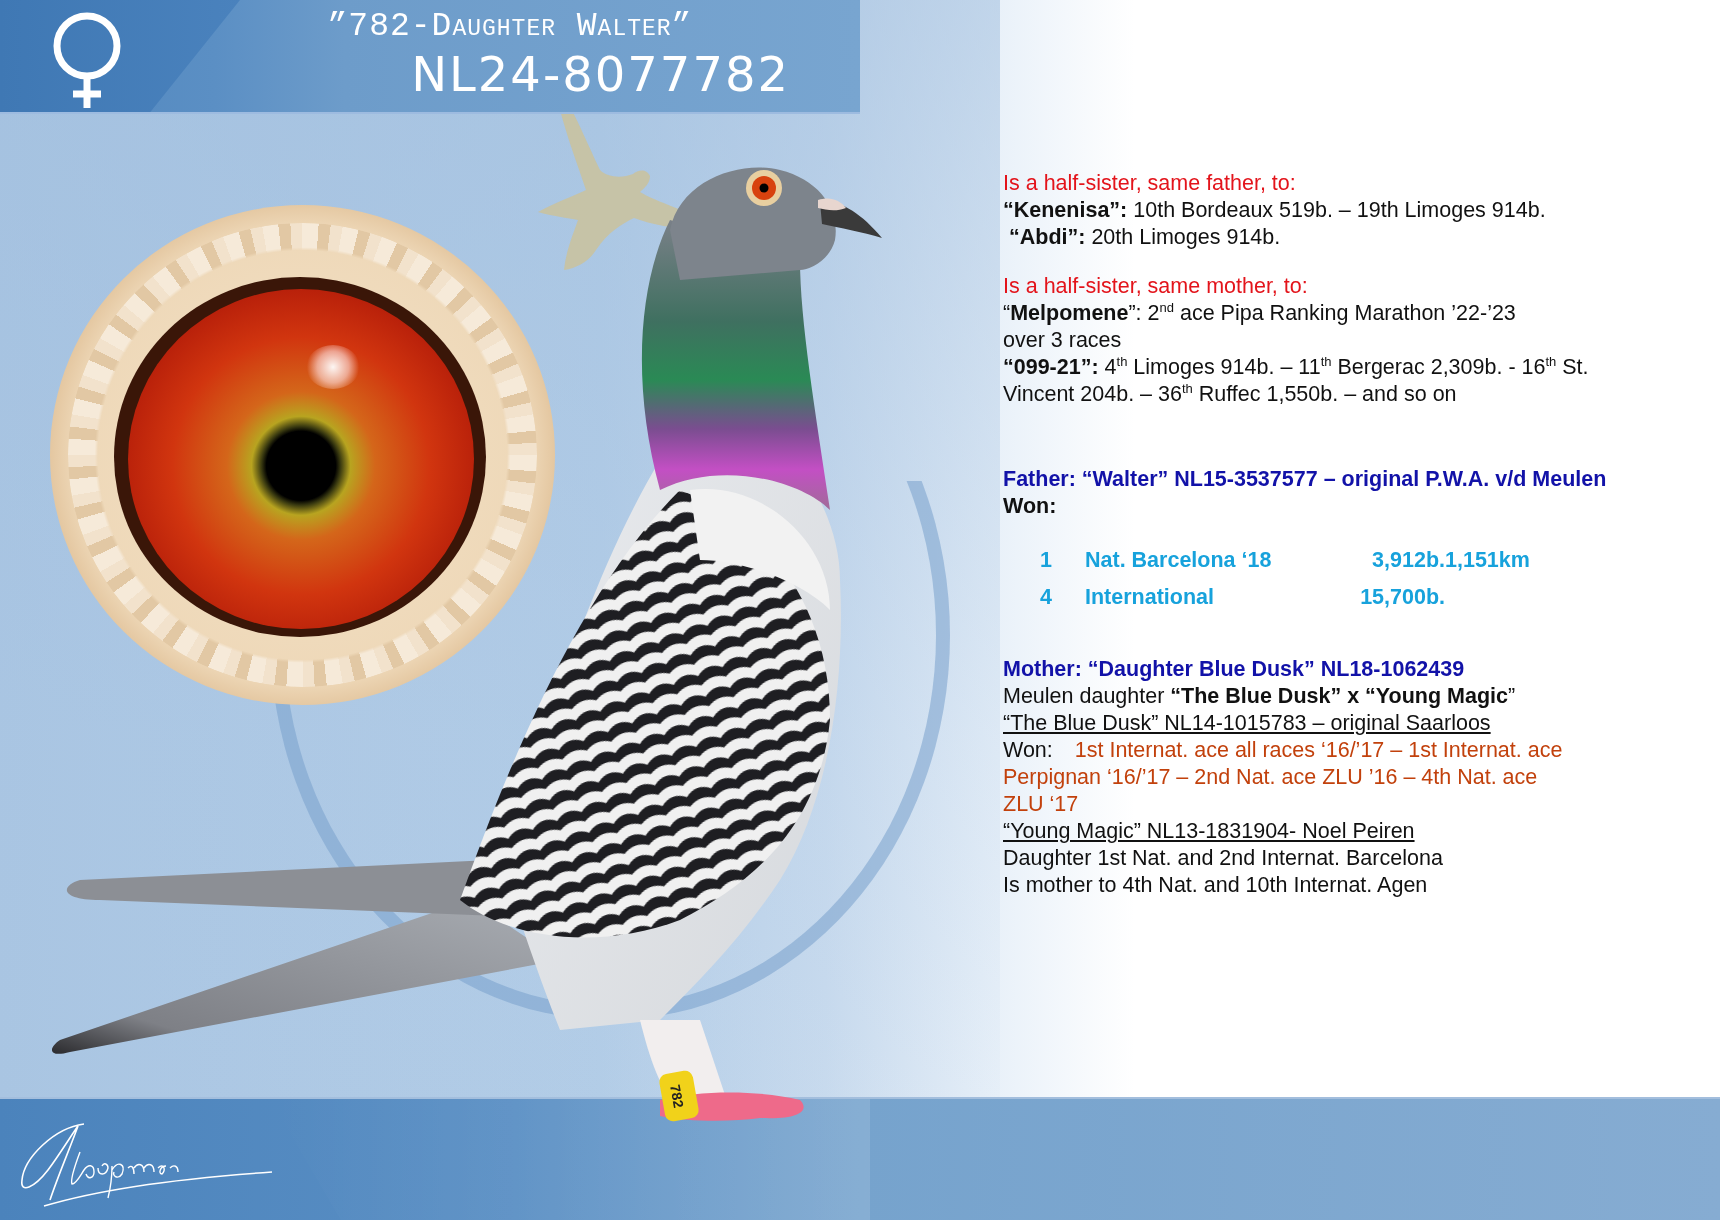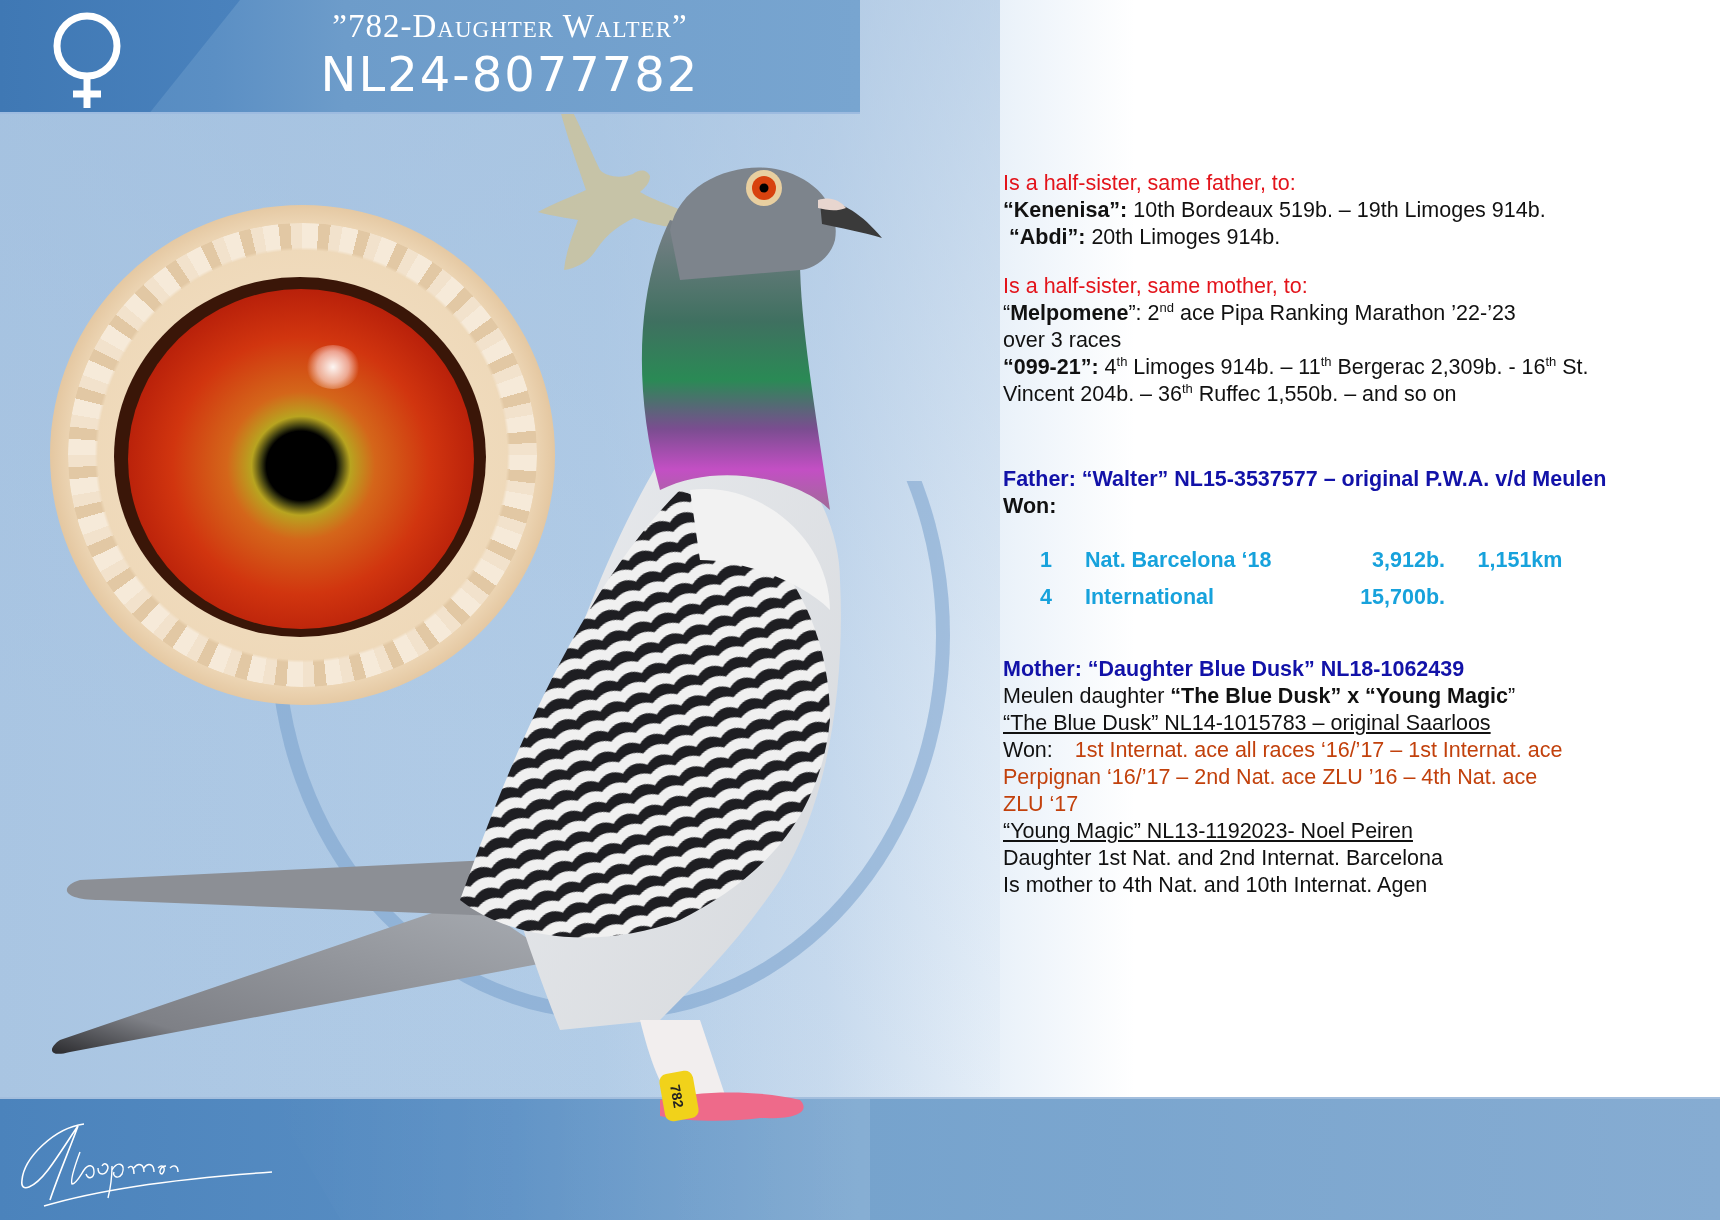--- a/index.html
+++ b/index.html
@@ -25,24 +25,24 @@
     position: absolute; left: 0; top: 0; width: 240px; height: 114px;
     background: linear-gradient(90deg, #3f78b4, #4a82bd);
     clip-path: polygon(0 0, 100% 0, 62% 100%, 0 100%);
   }
   .female-symbol {
     position: absolute; left: 46px; top: 12px; width: 82px; height: 96px;
   }
   .header-title {
     position: absolute; left: 230px; top: 8px; width: 560px; text-align: center;
     color: #ffffff; font-size: 33px; letter-spacing: 1px; font-variant: small-caps;
-    font-family: Liberation Serif, serif;
+    font-family: Liberation Mono, monospace;
   }
   .header-ring {
-    position: absolute; left: 230px; top: 46px; width: 560px; text-align: center;
+    position: absolute; left: 230px; top: 46px; width: 560px; text-align: right;
     color: #ffffff; font-size: 48px; letter-spacing: 2px;
     font-family: "DejaVu Sans", sans-serif;
   }
   
   .footer {
     position: absolute; left: 0; top: 1097px; width: 1720px; height: 123px;
     background: linear-gradient(90deg, #4b83bc 0%, #5a8fc4 30%, #76a3cd 50%, #86acd2 100%);
     border-top: 2px solid #a3bedd;
   }
   .footer .sheen {
@@ -100,21 +100,21 @@
   .b { font-weight: bold; }
   .u { text-decoration: underline; }
   sup { font-size: 13px; line-height: 0; vertical-align: 8px; }
   .gap-s { height: 22px; }
   .gap-l { height: 58px; }
   .wins { margin-top: 22px; }
   .win-row { display: flex; height: 37px; align-items: center; color: #17a2dc; font-weight: bold; }
   .win-row .pos { width: 82px; padding-left: 37px; }
   .win-row .race { width: 220px; }
   .win-row .birds { width: 140px; text-align: right; }
-  .win-row .dist { width: 150px; text-align: center; }
+  .win-row .dist { width: 150px; text-align: left; }
 </style>
 </head>
 <body>
 
 <div class="bg-left-shade"></div>
 
 <div class="arc-big"></div>
 
 <svg class="bird-silhouette" viewBox="0 0 190 170">
   <path d="M28 0 C 40 20, 50 45, 62 70 C 70 78, 85 78, 95 74 C 100 70, 108 68, 112 76 C 112 84, 106 88, 102 92 C 118 102, 150 110, 178 128 C 150 132, 118 126, 96 118 C 84 124, 70 132, 58 150 C 52 160, 40 168, 26 170 C 28 150, 36 132, 40 120 C 30 118, 14 116, 0 112 C 18 102, 36 96, 48 90 C 40 66, 30 40, 22 10 Z" fill="#c9c2a0" opacity="0.9"></path>
@@ -231,16 +231,16 @@
       <span class="birds">15,700b.</span>
       <span class="dist"></span>
     </div>
   </div>
   <div class="gap-l" style="height:40px"></div>
 
   <p class="navy">Mother: “Daughter Blue Dusk” NL18-1062439</p>
   <p><span>Meulen daughter </span><span class="b">“The Blue Dusk” x “Young Magic</span><span>”</span></p>
   <p class="u">“The Blue Dusk” NL14-1015783 – original Saarloos</p>
   <p style="width:570px"><span>Won: </span><span class="cyan">1st Internat. ace all races ‘16/’17 – 1st Internat. ace Perpignan ‘16/’17 – 2nd Nat. ace ZLU ’16 – 4th Nat. ace ZLU ‘17</span></p>
-  <p class="u">“Young Magic” NL13-1192023- Noel Peiren</p>
+  <p class="u">“Young Magic” NL13-1831904- Noel Peiren</p>
   <p>Daughter 1st Nat. and 2nd Internat. Barcelona</p>
   <p>Is mother to 4th Nat. and 10th Internat. Agen</p>
 </div>
 
 </body></html>

